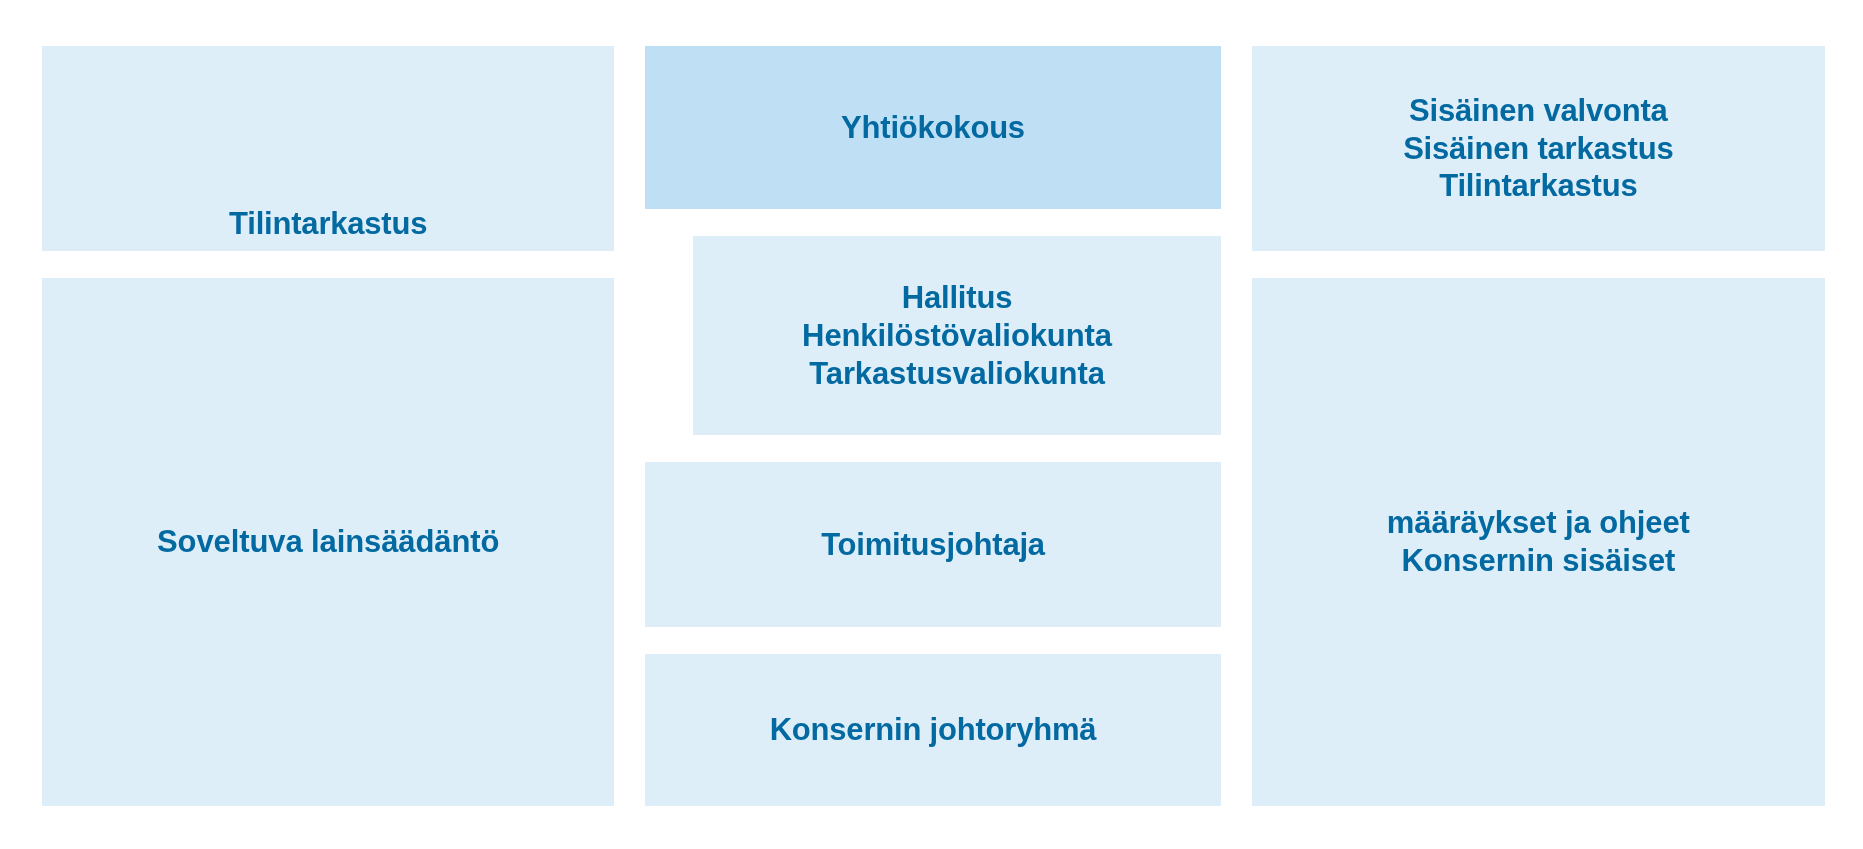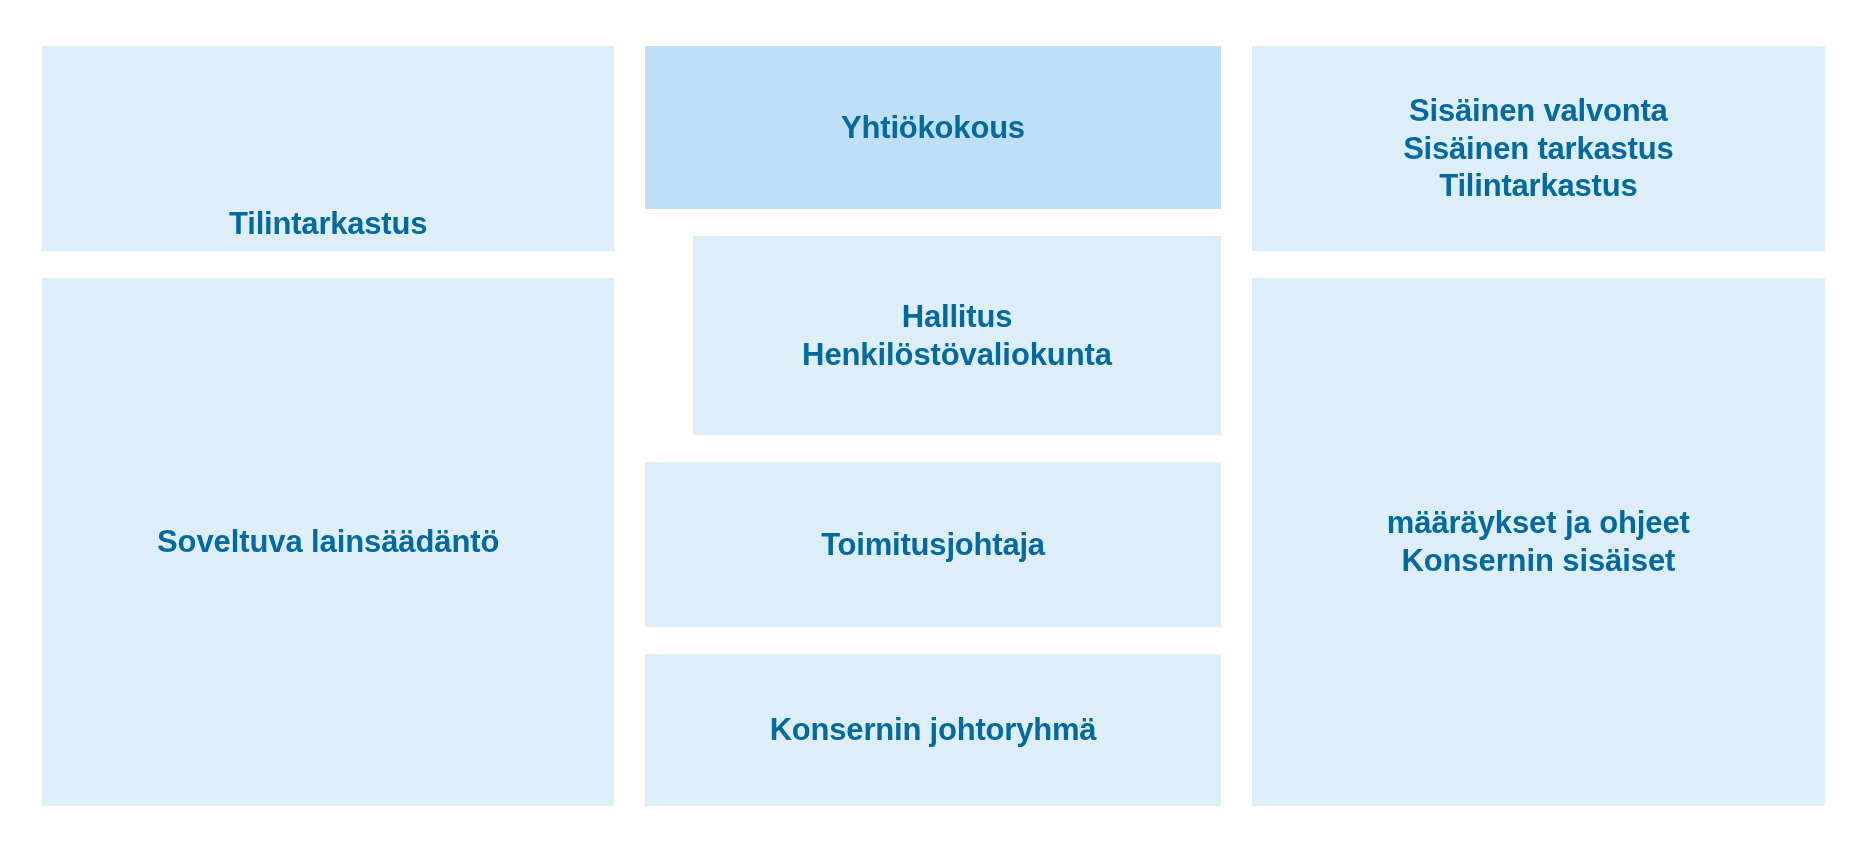--- a/index.html
+++ b/index.html
@@ -103,20 +103,21 @@
 
   <div class="col col-center">
 
     <div class="card card-agm accent">
       <span class="line bold">Yhtiökokous</span>
     </div>
 
     <div class="card card-board">
       <span class="line bold">Hallitus</span>
       <span class="line regular">Henkilöstövaliokunta</span>
+      <span class="line regular">Tarkastusvaliokunta</span>
     </div>
 
     <div class="card card-ceo">
       <span class="line bold">Toimitusjohtaja</span>
     </div>
 
     <div class="card card-exec">
       <span class="line bold">Konsernin johtoryhmä</span>
     </div>
 

